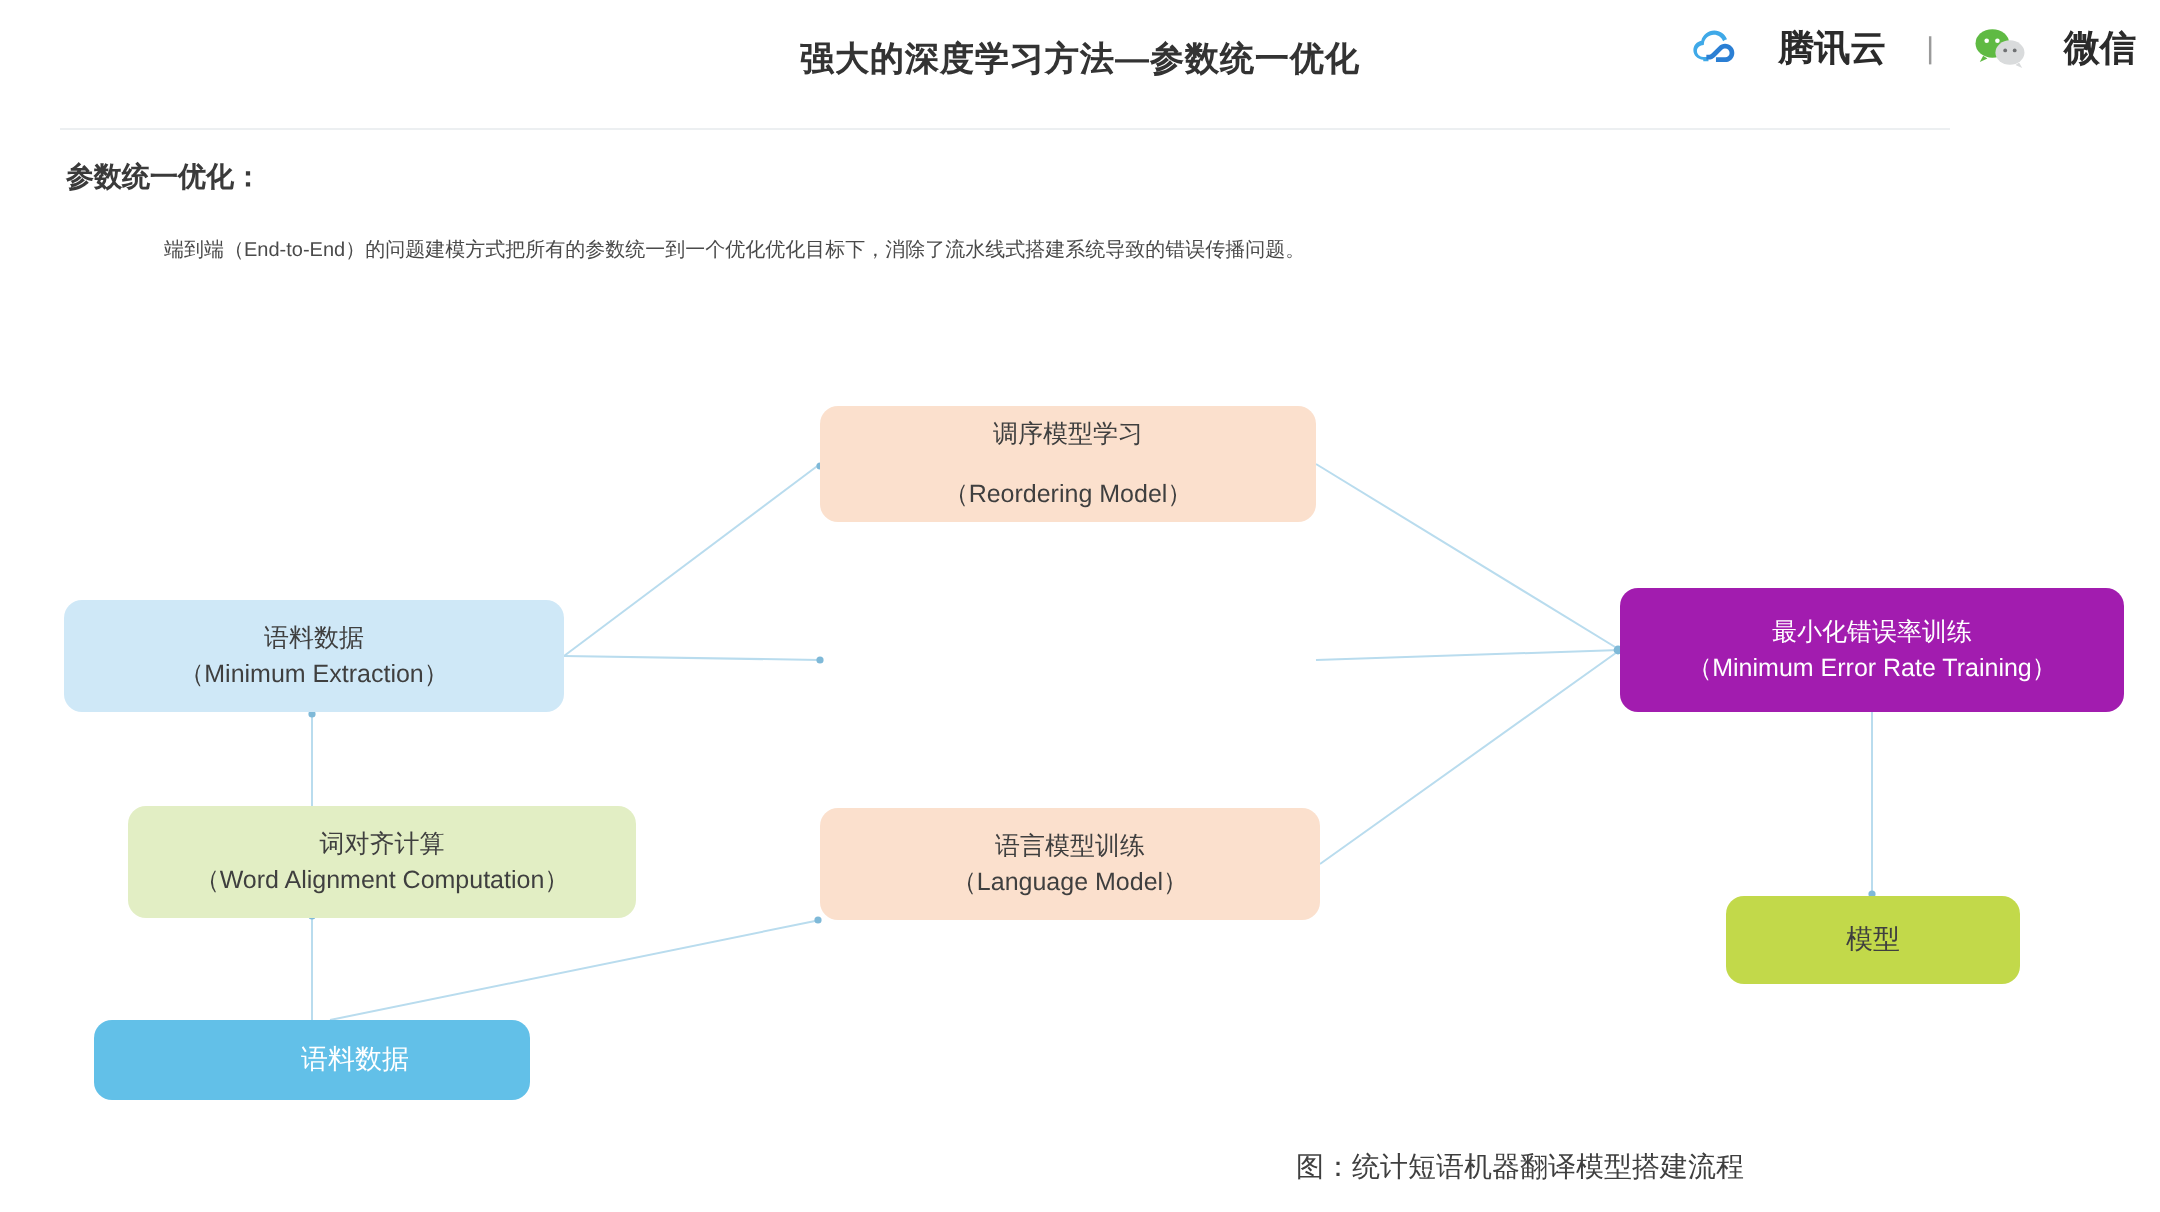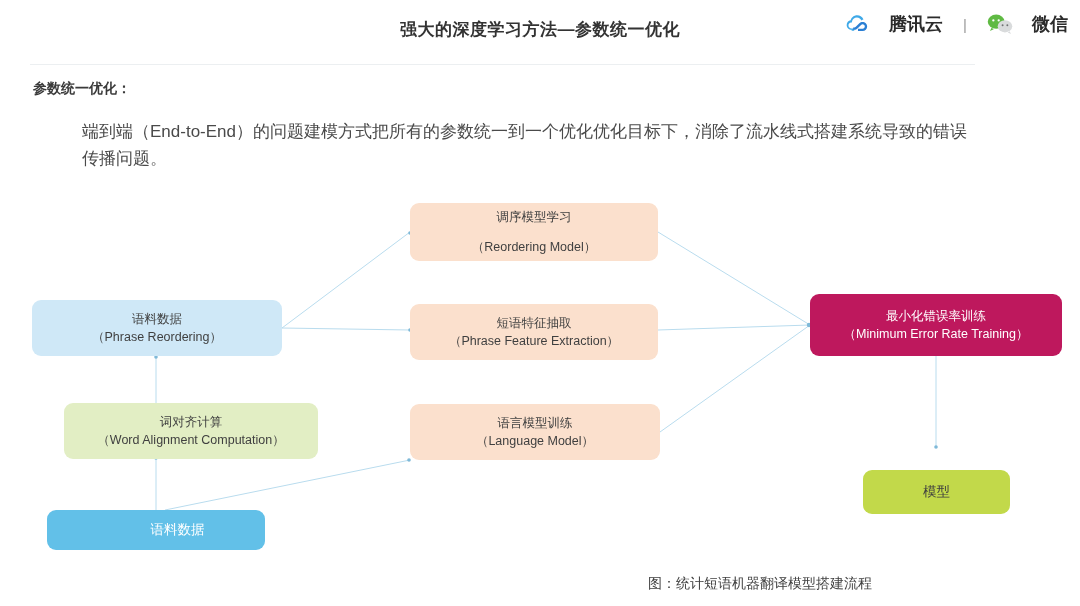--- a/index.html
+++ b/index.html
@@ -39,21 +39,21 @@
     font-size: 18px; font-weight: bold; color: #2b2b2b; line-height: 1;
   }
 
   
   .section-heading {
     position: absolute; left: 33px; top: 80px;
     font-size: 14px; font-weight: bold; color: #3a3a3a;
   }
   .section-body {
     position: absolute; left: 82px; top: 118px; width: 900px;
-    font-size: 17px; color: #4a4a4a; line-height: 1.6;
+    font-size: 10px; color: #4a4a4a; line-height: 1.6;
   }
 
   
   .diagram { position: absolute; left: 0; top: 0; width: 1080px; height: 606px; }
   .wires { position: absolute; left: 0; top: 0; width: 1080px; height: 606px; }
 
   .node {
     position: absolute;
     border-radius: 9px;
     display: flex; flex-direction: column;
@@ -62,22 +62,22 @@
     line-height: 1.45;
   }
   .node .cn { font-size: 12.5px; }
   .node .en { font-size: 12.5px; }
   .node.single .cn { font-size: 13.5px; }
 
   .n-blue-light { background: #cfe8f7; color: #3f3f3f; }
   .n-peach      { background: #fbe0cd; color: #3f3f3f; }
   .n-green-pale { background: #e2eec4; color: #3f3f3f; margin-left: 36px; }
   .n-blue       { background: #62c0e8; color: #ffffff; }
-  .n-amber      { background: #be185d; color: #ffffff; }
-  .n-green      { background: #c2d94a; color: #3f3f3f; margin-top: 22px; }
+  .n-amber      { background: #a21caf; color: #ffffff; }
+  .n-green      { background: #c2d94a; color: #3f3f3f; }
 
   
   #node-phrase-extraction      { left: 32px;  top: 300px; width: 250px; height: 56px; }
   #node-word-alignment         { left: 28px;  top: 403px; width: 254px; height: 56px; }
   #node-corpus-data            { left: 47px;  top: 510px; width: 218px; height: 40px; padding-left: 43px; }
   #node-reordering-model       { left: 410px; top: 203px; width: 248px; height: 58px; gap: 12px; }
   #node-phrase-feature         { left: 410px; top: 304px; width: 248px; height: 56px; }
   #node-language-model         { left: 410px; top: 404px; width: 250px; height: 56px; }
   #node-mert                   { left: 810px; top: 294px; width: 252px; height: 62px; }
   #node-model                  { left: 863px; top: 448px; width: 147px; height: 44px; }
@@ -149,41 +149,37 @@
         <circle cx="409" cy="460" r="1.8"></circle>
         <circle cx="410" cy="233" r="1.8"></circle>
         <circle cx="410" cy="330" r="1.8"></circle>
         <circle cx="809" cy="325" r="2.2"></circle>
         <circle cx="936" cy="447" r="1.8"></circle>
       </g>
     </svg>
 
     <div class="node n-blue-light" id="node-phrase-extraction">
       <span class="cn">语料数据</span>
-      <span class="en">（Phrase Reordering）</span>
+      <span class="en">（Minimum Extraction）</span>
     </div>
 
     <div class="node n-green-pale" id="node-word-alignment">
       <span class="cn">词对齐计算</span>
       <span class="en">（Word Alignment Computation）</span>
     </div>
 
     <div class="node n-blue single" id="node-corpus-data">
       <span class="cn">语料数据</span>
     </div>
 
     <div class="node n-peach" id="node-reordering-model">
       <span class="cn">调序模型学习</span>
       <span class="en">（Reordering Model）</span>
     </div>
 
-    <div class="node n-peach" id="node-phrase-feature">
-      <span class="cn">短语特征抽取</span>
-      <span class="en">（Phrase Feature Extraction）</span>
-    </div>
 
     <div class="node n-peach" id="node-language-model">
       <span class="cn">语言模型训练</span>
       <span class="en">（Language Model）</span>
     </div>
 
     <div class="node n-amber" id="node-mert">
       <span class="cn">最小化错误率训练</span>
       <span class="en">（Minimum Error Rate Training）</span>
     </div>

